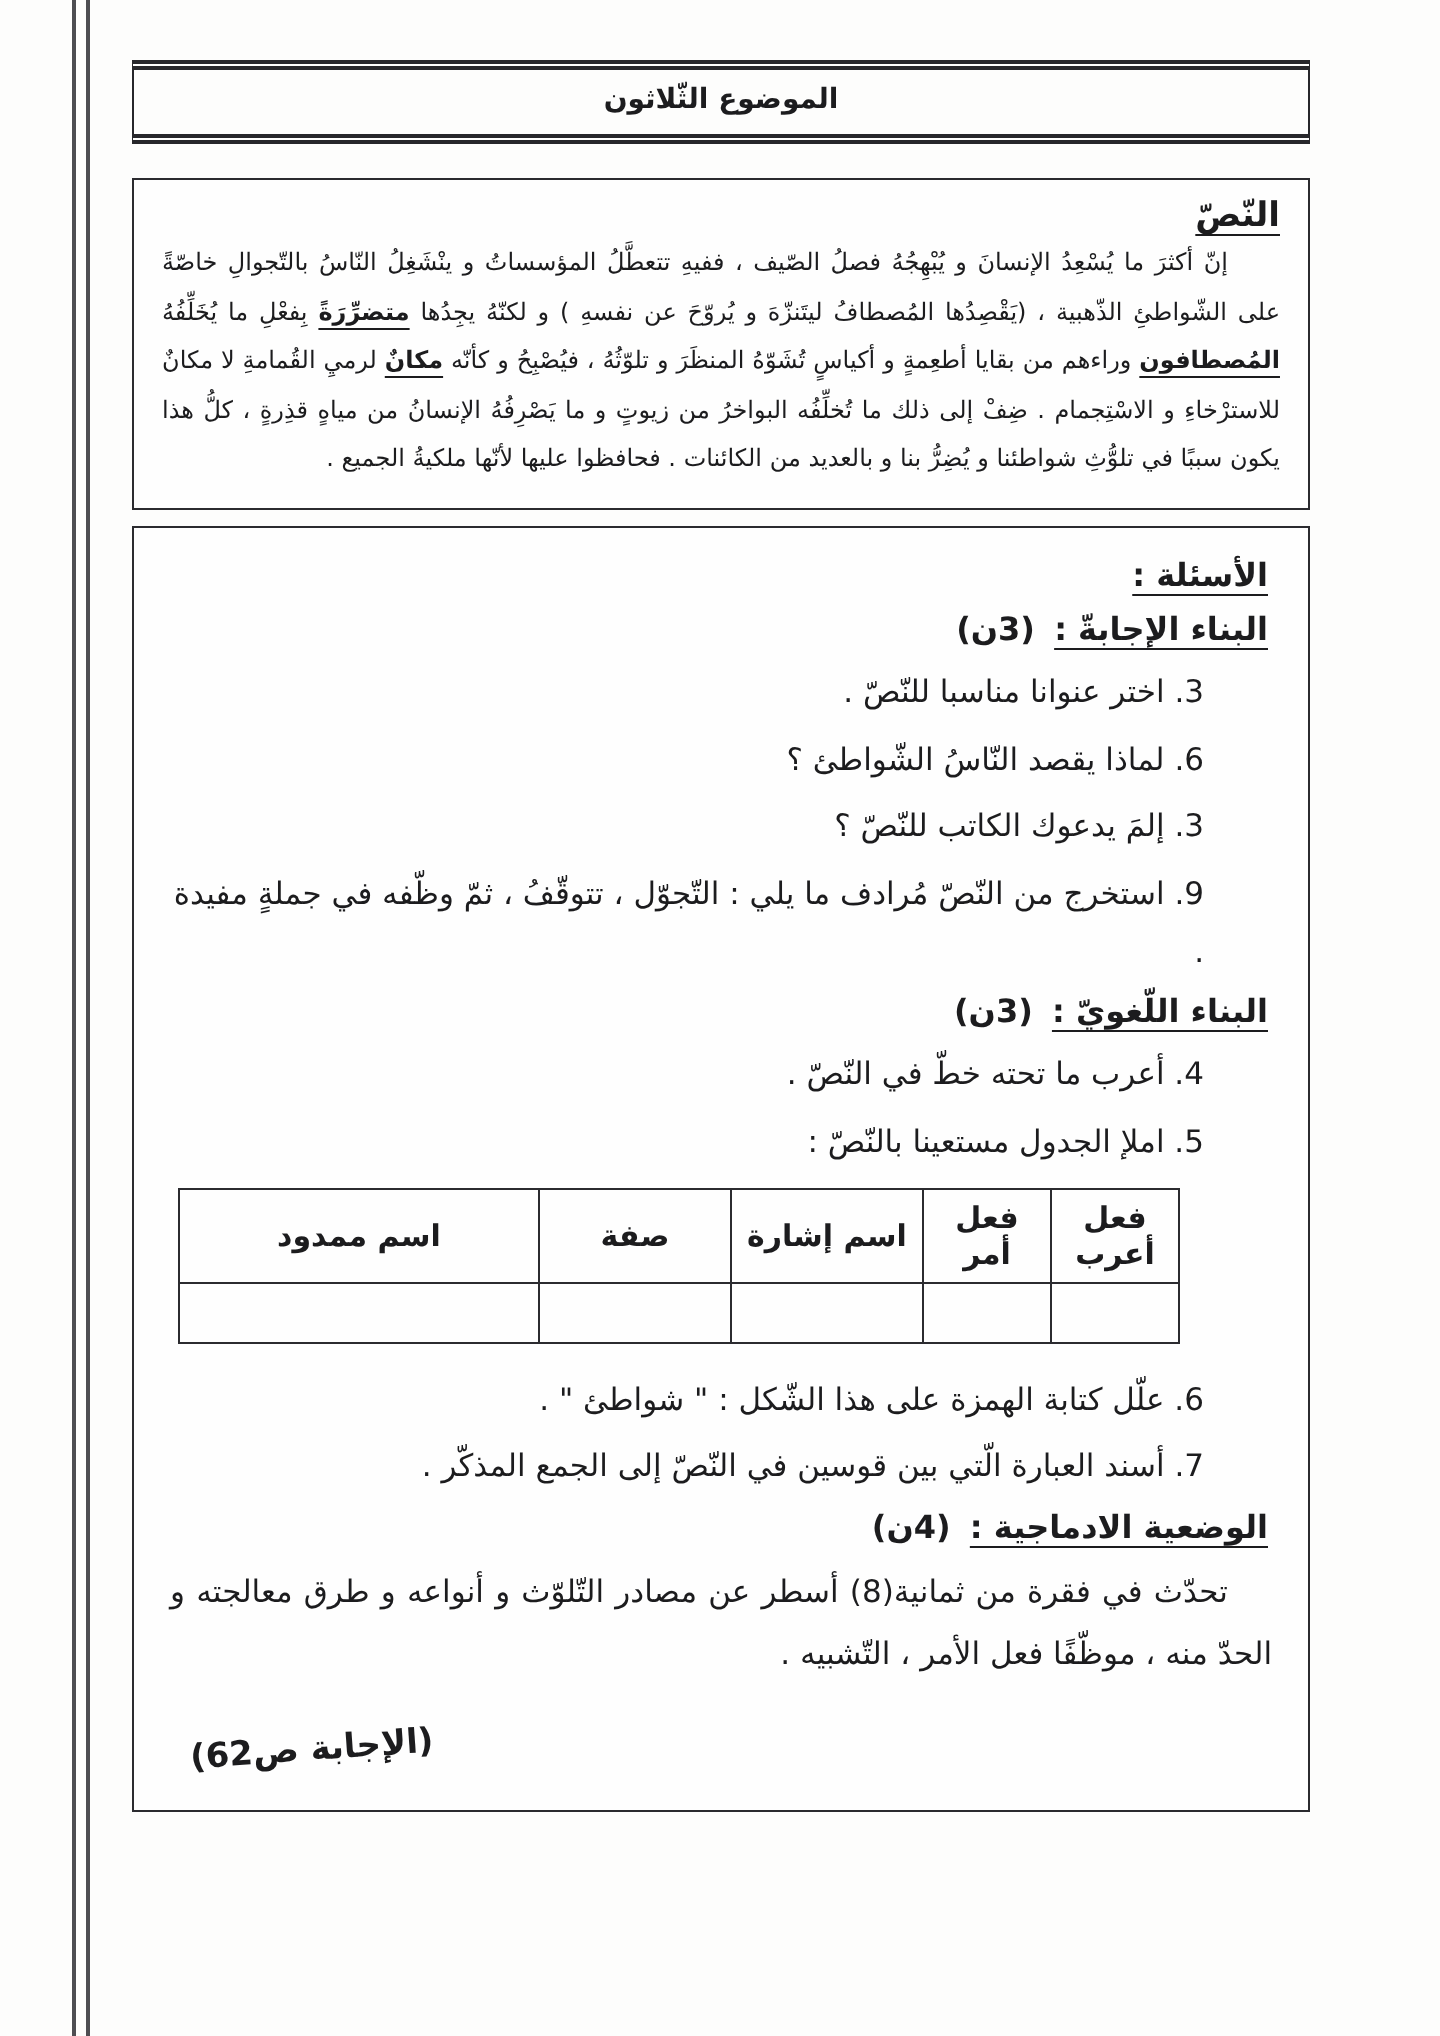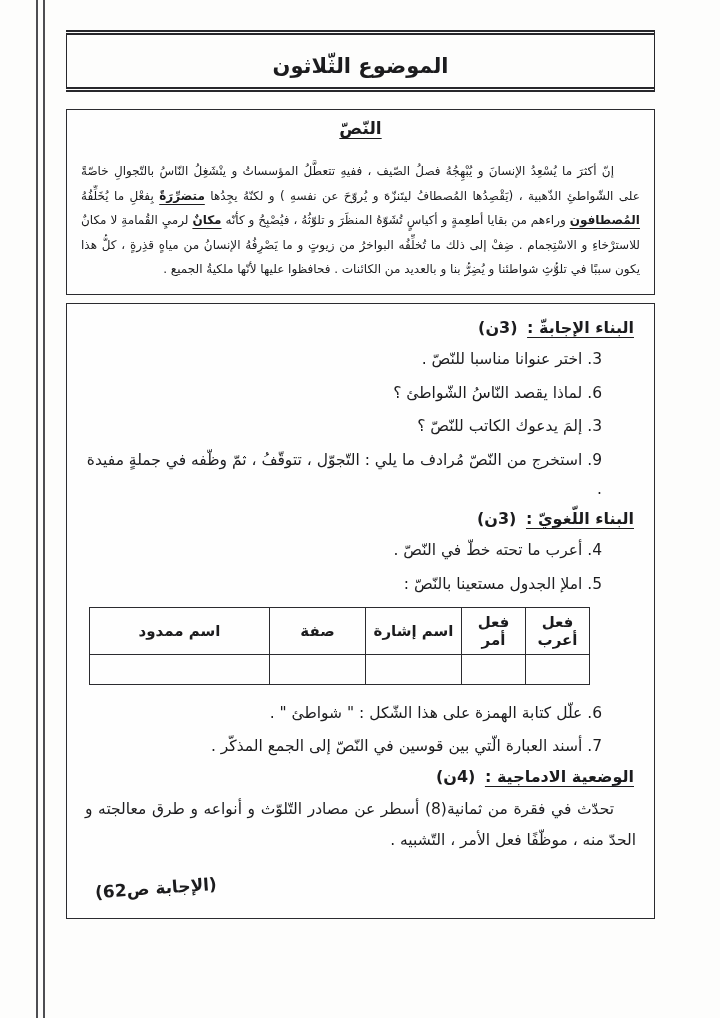--- a/index.html
+++ b/index.html
@@ -19,41 +19,40 @@
 
   .page-content { margin: 0 65px 0 66px; position: relative; }
 
   .title-box {
     margin-top: 30px;
     border-left: 1.6px solid #27272b;
     border-right: 1.6px solid #27272b;
     border-top: 5px double #27272b;
     border-bottom: 5px double #27272b;
     text-align: center;
-    padding: 19px 0 9px;
-    font-size: 21px;
+    padding: 7px 0 9px;
+    font-size: 14px;
     font-weight: bold;
     letter-spacing: 0.5px;
   }
 
   .box {
     border: 1.4px solid #2b2b2f;
     padding: 8px 14px 12px;
     background: #fefefe;
   }
   .text-box { margin-top: 17px; }
   .questions-box { margin-top: 8px; padding-bottom: 16px; }
 
   .text-heading {
     font-weight: bold;
     font-size: 17px;
     text-decoration: underline;
     text-underline-offset: 4px;
-    margin-bottom: 21px;
-    text-align: center;
+    margin-bottom: 1px;
   }
 
   .main-text {
     font-size: 12px;
     line-height: 2.05;
     text-align: justify;
     text-indent: 26px;
   }
   .main-text .u {
     text-decoration: underline;
@@ -120,20 +119,23 @@
     <span>الموضوع الثّلاثون</span>
   </div>
 
   <div class="box text-box">
     <div class="text-heading">النّصّ</div>
     <div class="main-text"><span>إنّ أكثرَ ما يُسْعِدُ الإنسانَ و يُبْهِجُهُ فصلُ الصّيف ، ففيهِ تتعطَّلُ المؤسساتُ و ينْشَغِلُ النّاسُ بالتّجوالِ خاصّةً على الشّواطئِ الذّهبية ، (يَقْصِدُها المُصطافُ ليتَنزّهَ و يُروّحَ عن نفسهِ ) و لكنّهُ يجِدُها </span><span class="u">متضرِّرَةً</span><span> بِفعْلِ ما يُخَلِّفُهُ </span><span class="u">المُصطافون</span><span> وراءهم من بقايا أطعِمةٍ و أكياسٍ تُشَوّهُ المنظَرَ و تلوّثُهُ ، فيُصْبِحُ و كأنّه </span><span class="u">مكانٌ</span><span> لرميِ القُمامةِ لا مكانٌ للاسترْخاءِ و الاسْتِجمام . ضِفْ إلى ذلك ما تُخلِّفُه البواخرُ من زيوتٍ و ما يَصْرِفُهُ الإنسانُ من مياهٍ قذِرةٍ ، كلُّ هذا يكون سببًا في تلوُّثِ شواطئنا و يُضِرُّ بنا و بالعديد من الكائنات . فحافظوا عليها لأنّها ملكيةُ الجميع .</span></div>
   </div>
 
   <div class="box questions-box">
 
+    <div class="q-heading">
+      <span class="hl">الأسئلة :</span>
+    </div>
 
     <div class="q-heading">
       <span class="hl">البناء الإجابةّ :</span>
       <span class="score">(3ن)</span>
     </div>
     <div class="q-list">
         <div class="q-item">3. اختر عنوانا مناسبا للنّصّ .</div>
         <div class="q-item">6. لماذا يقصد النّاسُ الشّواطئ ؟</div>
         <div class="q-item">3. إلمَ يدعوك الكاتب للنّصّ ؟</div>
         <div class="q-item">9. استخرج من النّصّ مُرادف ما يلي : التّجوّل ، تتوقّفُ ، ثمّ وظّفه في جملةٍ مفيدة .</div>

